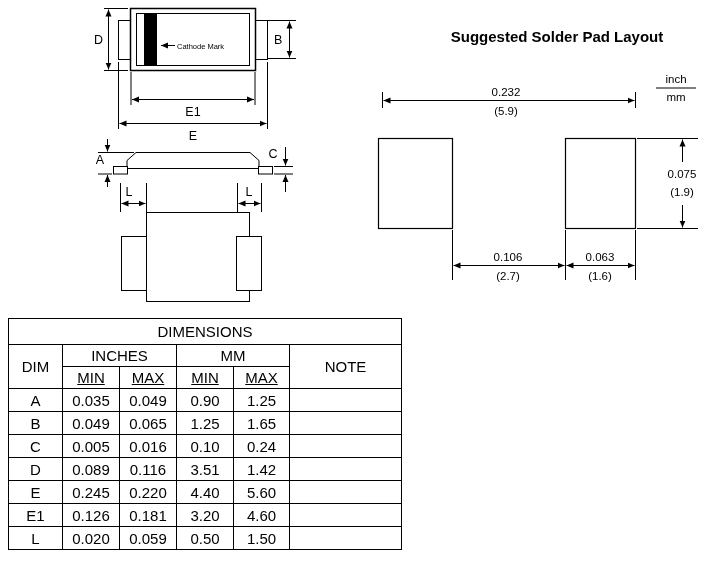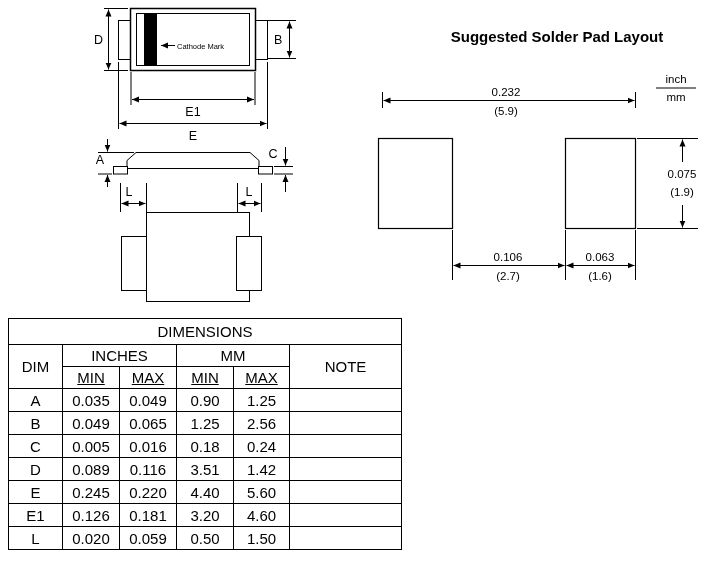--- a/index.html
+++ b/index.html
@@ -192,28 +192,28 @@
       <td>0.049</td>
       <td>0.90</td>
       <td>1.25</td>
       <td></td>
     </tr>
     <tr class="drow">
       <td>B</td>
       <td>0.049</td>
       <td>0.065</td>
       <td>1.25</td>
-      <td>2.56</td>
+      <td>1.65</td>
       <td></td>
     </tr>
     <tr class="drow">
       <td>C</td>
       <td>0.005</td>
       <td>0.016</td>
-      <td>0.18</td>
+      <td>0.10</td>
       <td>0.24</td>
       <td></td>
     </tr>
     <tr class="drow">
       <td>D</td>
       <td>0.089</td>
       <td>0.116</td>
       <td>3.51</td>
       <td>1.42</td>
       <td></td>

